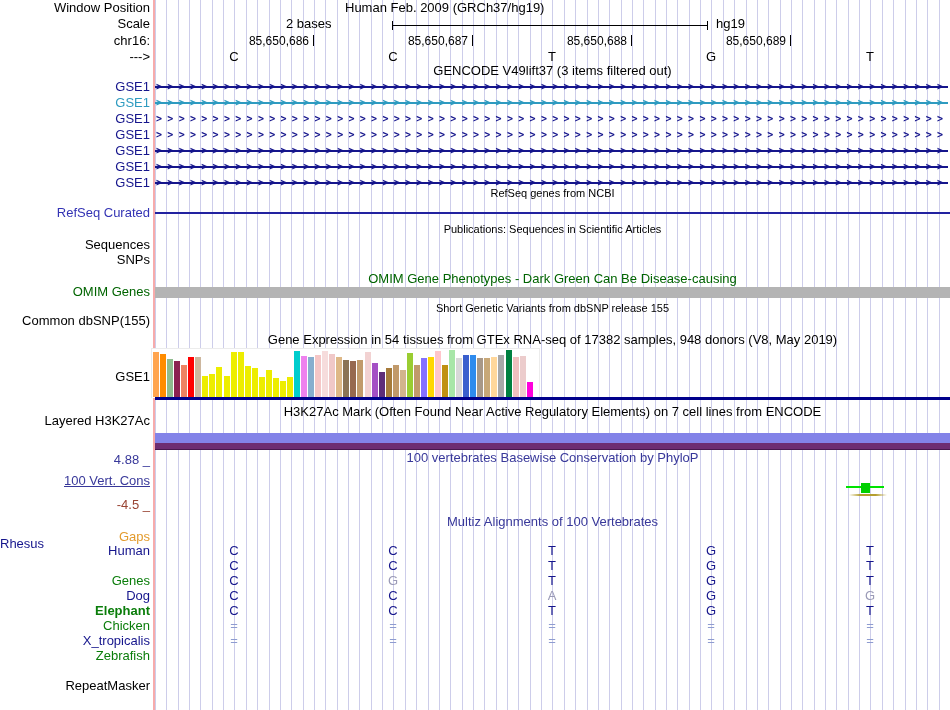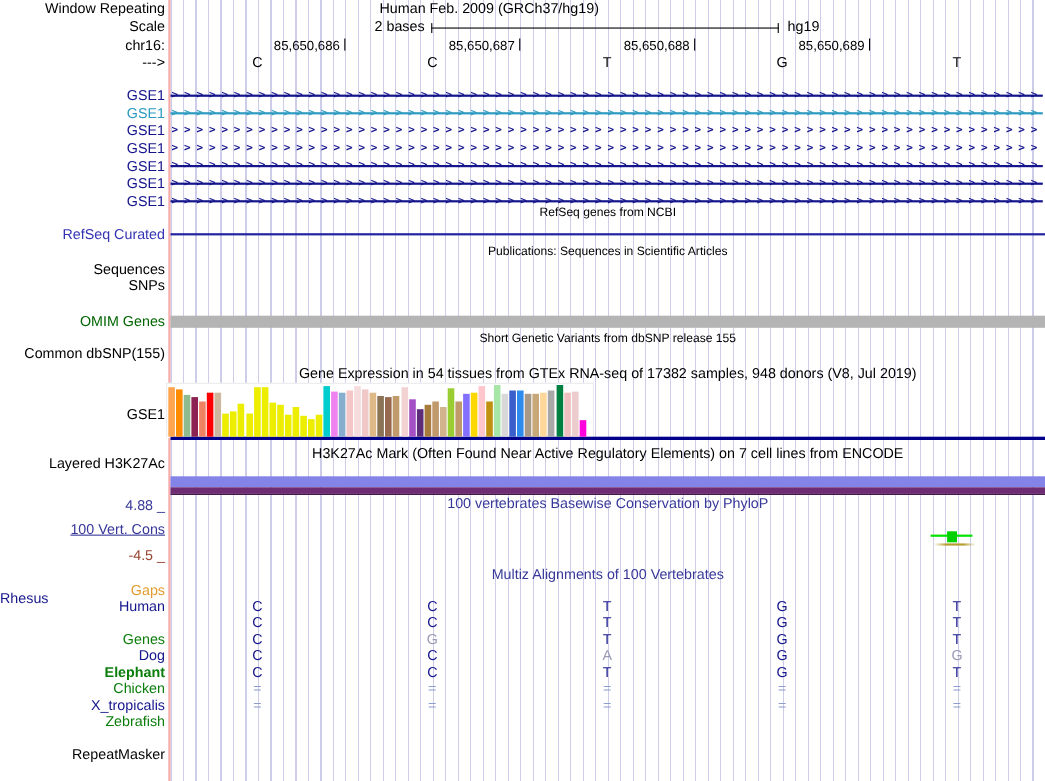--- a/index.html
+++ b/index.html
@@ -15,44 +15,46 @@
 
 <div id="app">
 
   <div class="abs" id="grid" style="left:155px;top:0;width:795px;height:710px;
               background:repeating-linear-gradient(to right,#CDCDEA 0 1px,transparent 1px 11.357px);"></div>
 
   <div class="abs" style="left:153px;top:0;width:2px;height:710px;background:#F7ABAB;"></div>
 
   <div class="t" style="left:345px;top:0;">Human Feb. 2009 (GRCh37/hg19)</div>
 
-  <div class="t" style="left:286px;top:16px;width:100px;text-align:right;">2 bases</div>
+  <div class="t" style="left:286px;top:16px;width:100px;">2 bases</div>
   <div class="abs" style="left:392px;top:25px;width:316px;height:1px;background:#000;"></div>
   <div class="abs" style="left:392px;top:21px;width:1px;height:9px;background:#000;"></div>
   <div class="abs" style="left:707px;top:21px;width:1px;height:9px;background:#000;"></div>
   <div class="t" style="left:716px;top:16px;">hg19</div>
 
+  <div class="ct" style="top:63px;">GENCODE V49lift37 (3 items filtered out)</div>
   <div class="ct small" style="top:187px;">RefSeq genes from NCBI</div>
   <div class="abs" style="left:155px;top:212px;width:795px;height:2px;background:#2222A0;"></div>
   <div class="ct small" style="top:223px;">Publications: Sequences in Scientific Articles</div>
+  <div class="ct" style="top:271px;color:#006400;">OMIM Gene Phenotypes - Dark Green Can Be Disease-causing</div>
   <div class="abs" style="left:155px;top:287px;width:795px;height:11px;background:#B4B4B4;"></div>
   <div class="ct small" style="top:302px;">Short Genetic Variants from dbSNP release 155</div>
-  <div class="ct" style="top:332px;">Gene Expression in 54 tissues from GTEx RNA-seq of 17382 samples, 948 donors (V8, Jul 2019)</div>
+  <div class="ct" style="top:332px;">Gene Expression in 54 tissues from GTEx RNA-seq of 17382 samples, 948 donors (V8, May 2019)</div>
 
   <div class="abs" style="left:151px;top:348px;width:387px;height:49px;background:#fff;border-top:1px solid #ECECEC;border-left:1px solid #ECECEC;border-right:1px solid #ECECEC;"></div>
   <div class="abs" style="left:155px;top:397px;width:795px;height:3px;background:#00008B;"></div>
 
   <div class="ct" style="top:404px;">H3K27Ac Mark (Often Found Near Active Regulatory Elements) on 7 cell lines from ENCODE</div>
   <div class="abs" style="left:155px;top:433px;width:795px;height:10px;background:#8383E8;"></div>
   <div class="abs" style="left:155px;top:443px;width:795px;height:6px;background:#6E2D72;"></div>
   <div class="abs" style="left:155px;top:449px;width:795px;height:1px;background:#47184E;"></div>
 
   <div class="ct" style="top:450px;color:#38389A;">100 vertebrates Basewise Conservation by PhyloP</div>
   <div class="ct" style="top:514px;color:#38389A;">Multiz Alignments of 100 Vertebrates</div>
-<div class="abs" style="left: 0px; top: 0px; width: 150px; text-align: right; color: rgb(0, 0, 0);">Window Repeating</div>
+<div class="abs" style="left: 0px; top: 0px; width: 150px; text-align: right; color: rgb(0, 0, 0);">Window Position</div>
     <div class="abs" style="left: 0px; top: 16px; width: 150px; text-align: right; color: rgb(0, 0, 0);">Scale</div>
     <div class="abs" style="left: 0px; top: 33px; width: 150px; text-align: right; color: rgb(0, 0, 0);">chr16:</div>
     <div class="abs" style="left: 0px; top: 49px; width: 150px; text-align: right; color: rgb(0, 0, 0);">---&gt;</div>
     <div class="abs" style="left: 0px; top: 79px; width: 150px; text-align: right; color: rgb(21, 21, 140);">GSE1</div>
     <div class="abs" style="left: 0px; top: 95px; width: 150px; text-align: right; color: rgb(46, 155, 192);">GSE1</div>
     <div class="abs" style="left: 0px; top: 111px; width: 150px; text-align: right; color: rgb(21, 21, 140);">GSE1</div>
     <div class="abs" style="left: 0px; top: 127px; width: 150px; text-align: right; color: rgb(21, 21, 140);">GSE1</div>
     <div class="abs" style="left: 0px; top: 143px; width: 150px; text-align: right; color: rgb(21, 21, 140);">GSE1</div>
     <div class="abs" style="left: 0px; top: 159px; width: 150px; text-align: right; color: rgb(21, 21, 140);">GSE1</div>
     <div class="abs" style="left: 0px; top: 175px; width: 150px; text-align: right; color: rgb(21, 21, 140);">GSE1</div>

